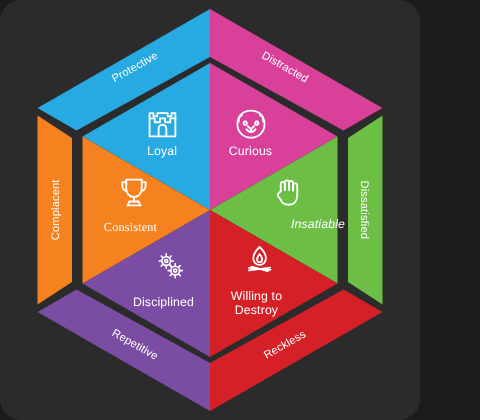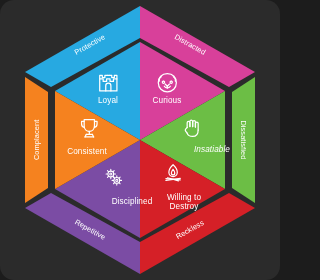--- a/index.html
+++ b/index.html
@@ -5,21 +5,21 @@
   html,body{margin:0;padding:0;background:#1c1c1c;}
   body{width:280px;height:280px;overflow:hidden;
        font-family:"Liberation Sans","DejaVu Sans",sans-serif;}
   #stage{position:relative;width:280px;height:280px;
          background:#2b2b2b;border-radius:14px;overflow:hidden;}
   #hexsvg{position:absolute;left:0;top:0;width:280px;height:280px;}
   .seg-label{position:absolute;color:#ffffff;text-align:center;
              line-height:1.05;letter-spacing:.1px;
              pointer-events:none;white-space:pre;}
   .inner-lab{font-size:8.2px;}
-  .inner-lab.two{font-size:8.2px;line-height:1.12;padding-left:13px;}
+  .inner-lab.two{font-size:8.2px;line-height:1.12;}
   .band-lab{font-size:7.4px;}
 </style>
 </head>
 <body>
 
 <div id="stage">
 
   <svg id="hexsvg" viewBox="0 0 280 280">
 
     <g>
@@ -111,23 +111,23 @@
 
   <div class="seg-label inner-lab" style="left:78px;top:97px;width:60px;">Loyal</div>
 
   <div class="seg-label inner-lab" style="left:137px;top:97px;width:60px;">Curious</div>
 
   <div class="seg-label inner-lab" style="left:178px;top:146px;width:68px;font-style:italic;">Insatiable</div>
 
   <div class="seg-label inner-lab two" style="left:140px;top:193px;width:62px;">Willing to
 Destroy</div>
 
-  <div class="seg-label inner-lab" style="left:99px;top:198px;width:66px;text-align:center;">Disciplined</div>
+  <div class="seg-label inner-lab" style="left:76px;top:198px;width:66px;text-align:center;">Disciplined</div>
 
-  <div class="seg-label inner-lab" style="left:54px;top:148px;width:66px;">Consistent</div>
+  <div class="seg-label inner-lab" style="left:54px;top:148px;width:66px;font-family:Liberation Serif, serif;">Consistent</div>
 
   <div class="seg-label band-lab" style="left:55px;top:41px;width:70px;transform:rotate(-29.5deg);transform-origin:center;">Protective</div>
 
   <div class="seg-label band-lab" style="left:155px;top:41px;width:70px;transform:rotate(29.5deg);transform-origin:center;">Distracted</div>
 
   <div class="seg-label band-lab" style="left:208px;top:136px;width:70px;transform:rotate(90deg);transform-origin:center;">Dissatisfied</div>
 
   <div class="seg-label band-lab" style="left:155px;top:226px;width:70px;transform:rotate(-29.5deg);transform-origin:center;">Reckless</div>
 
   <div class="seg-label band-lab" style="left:55px;top:226px;width:70px;transform:rotate(29.5deg);transform-origin:center;">Repetitive</div>

